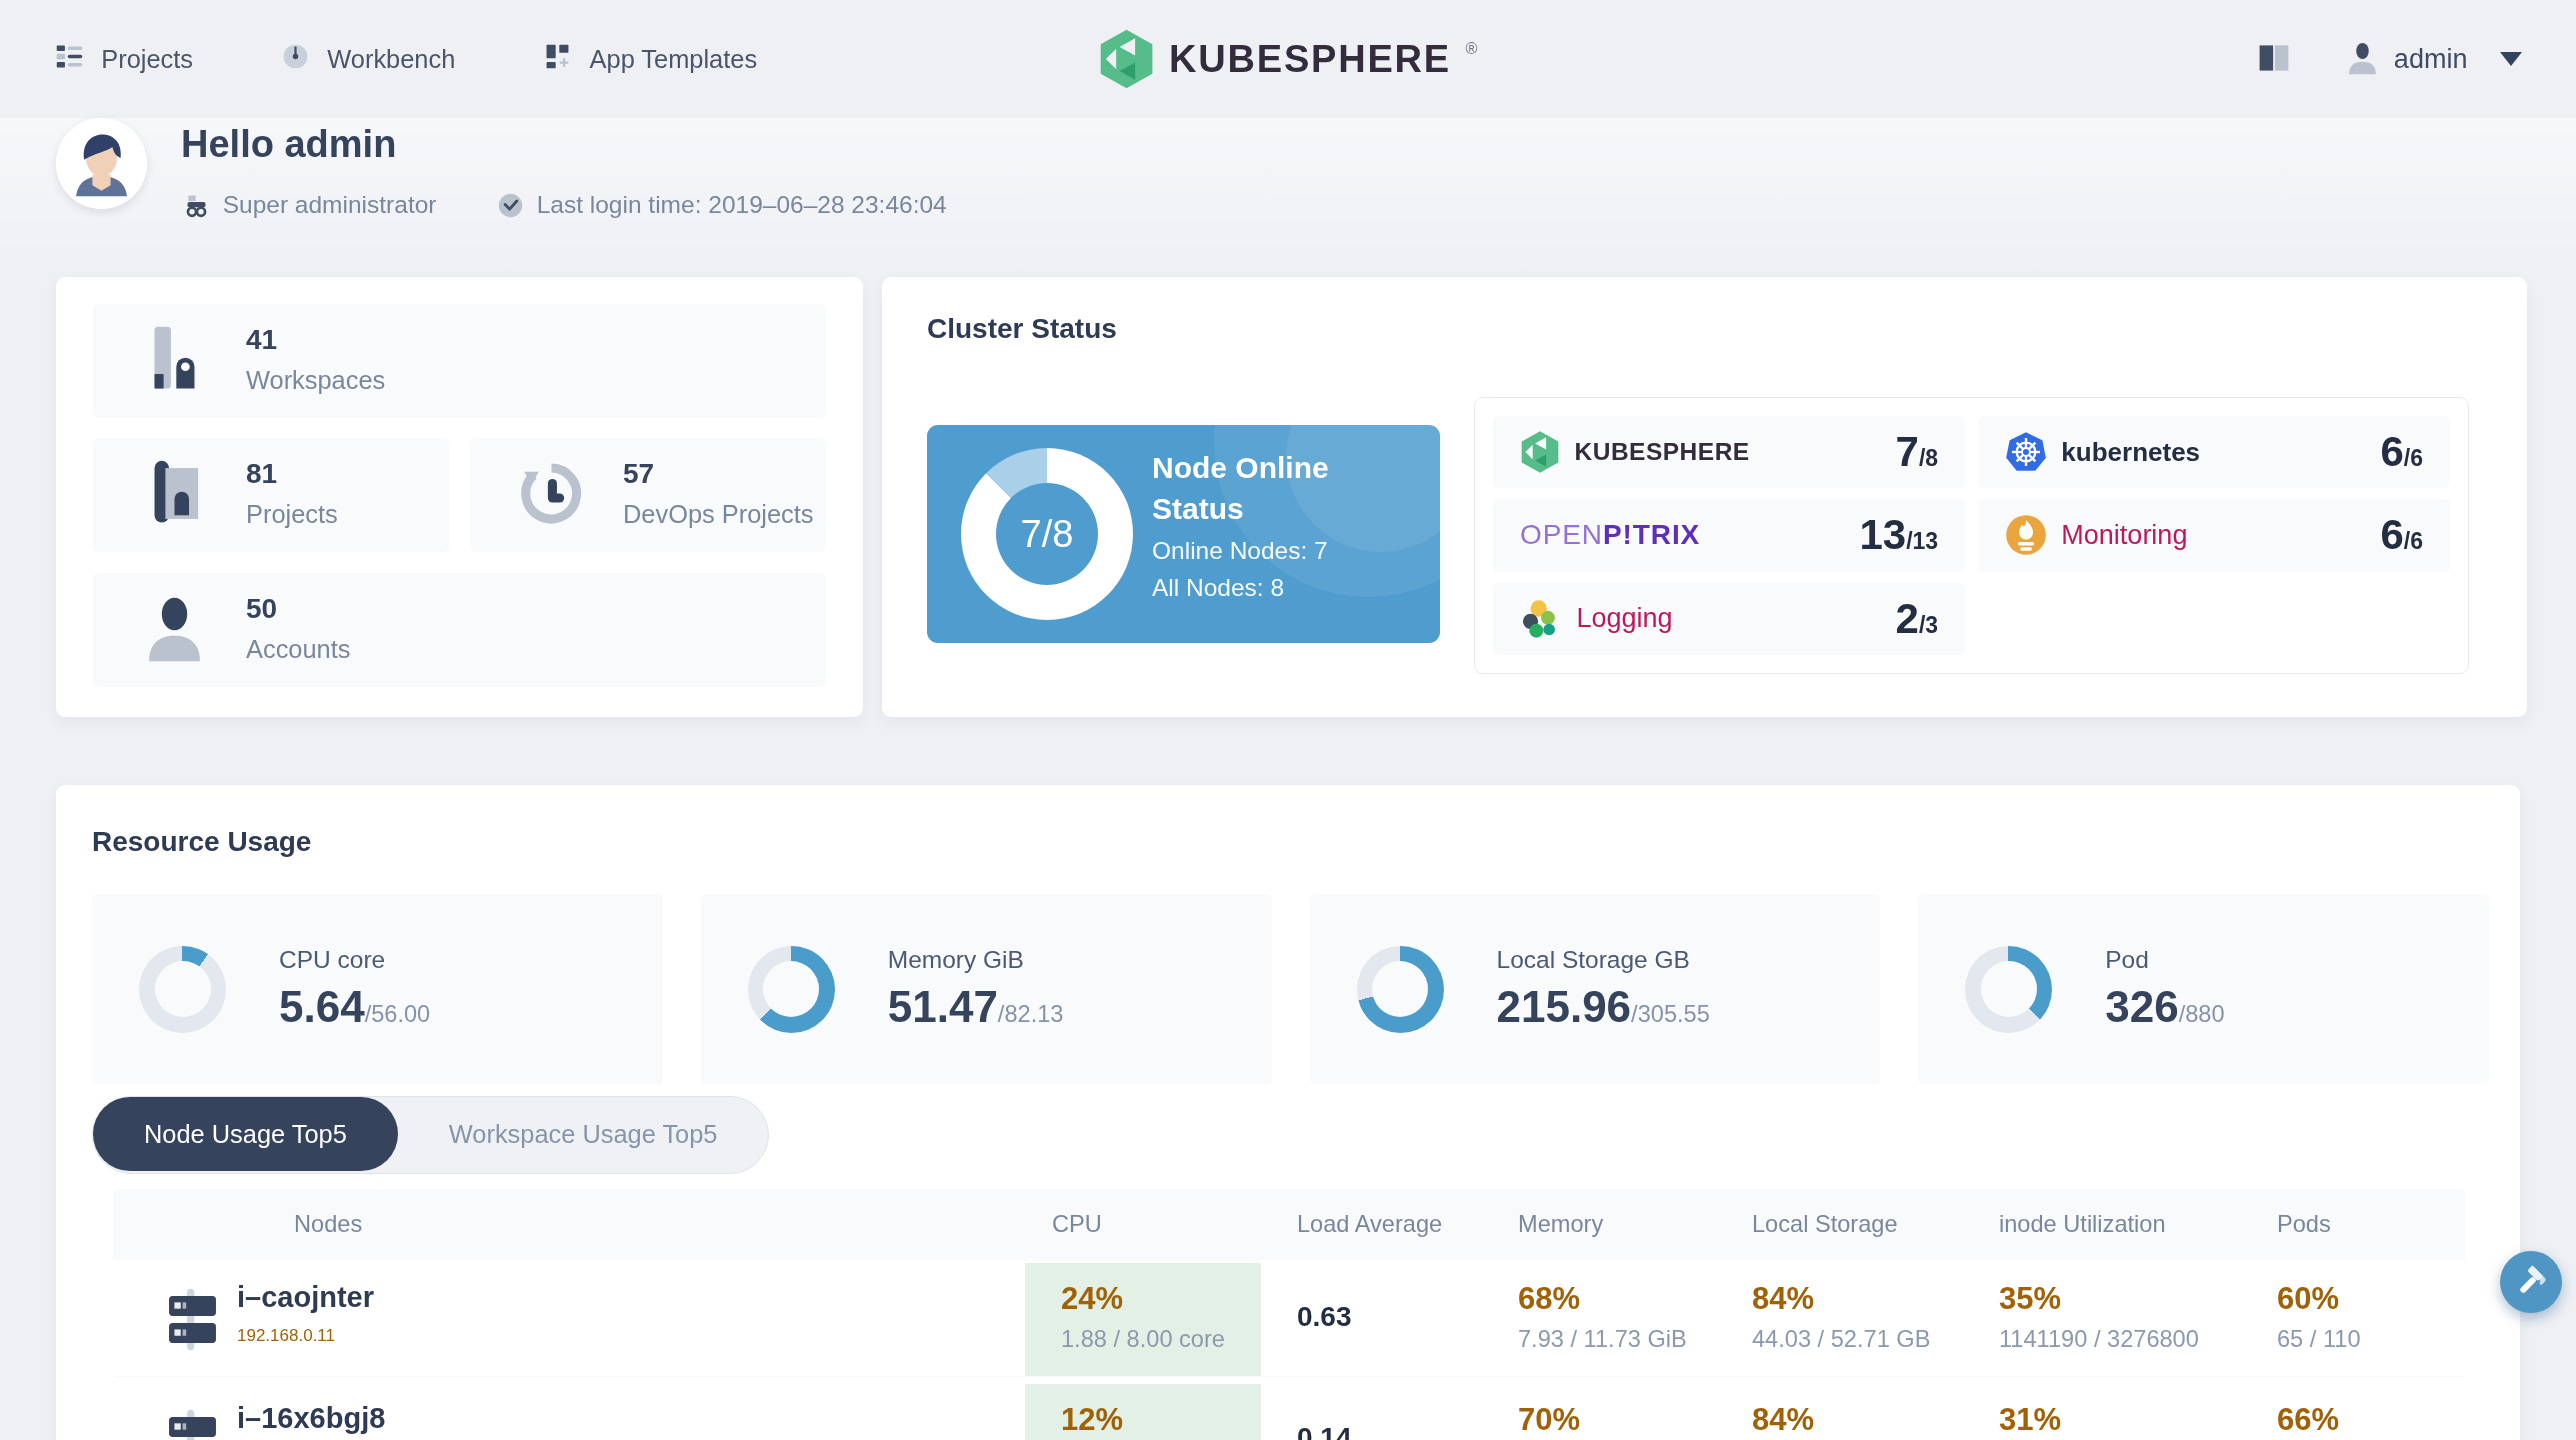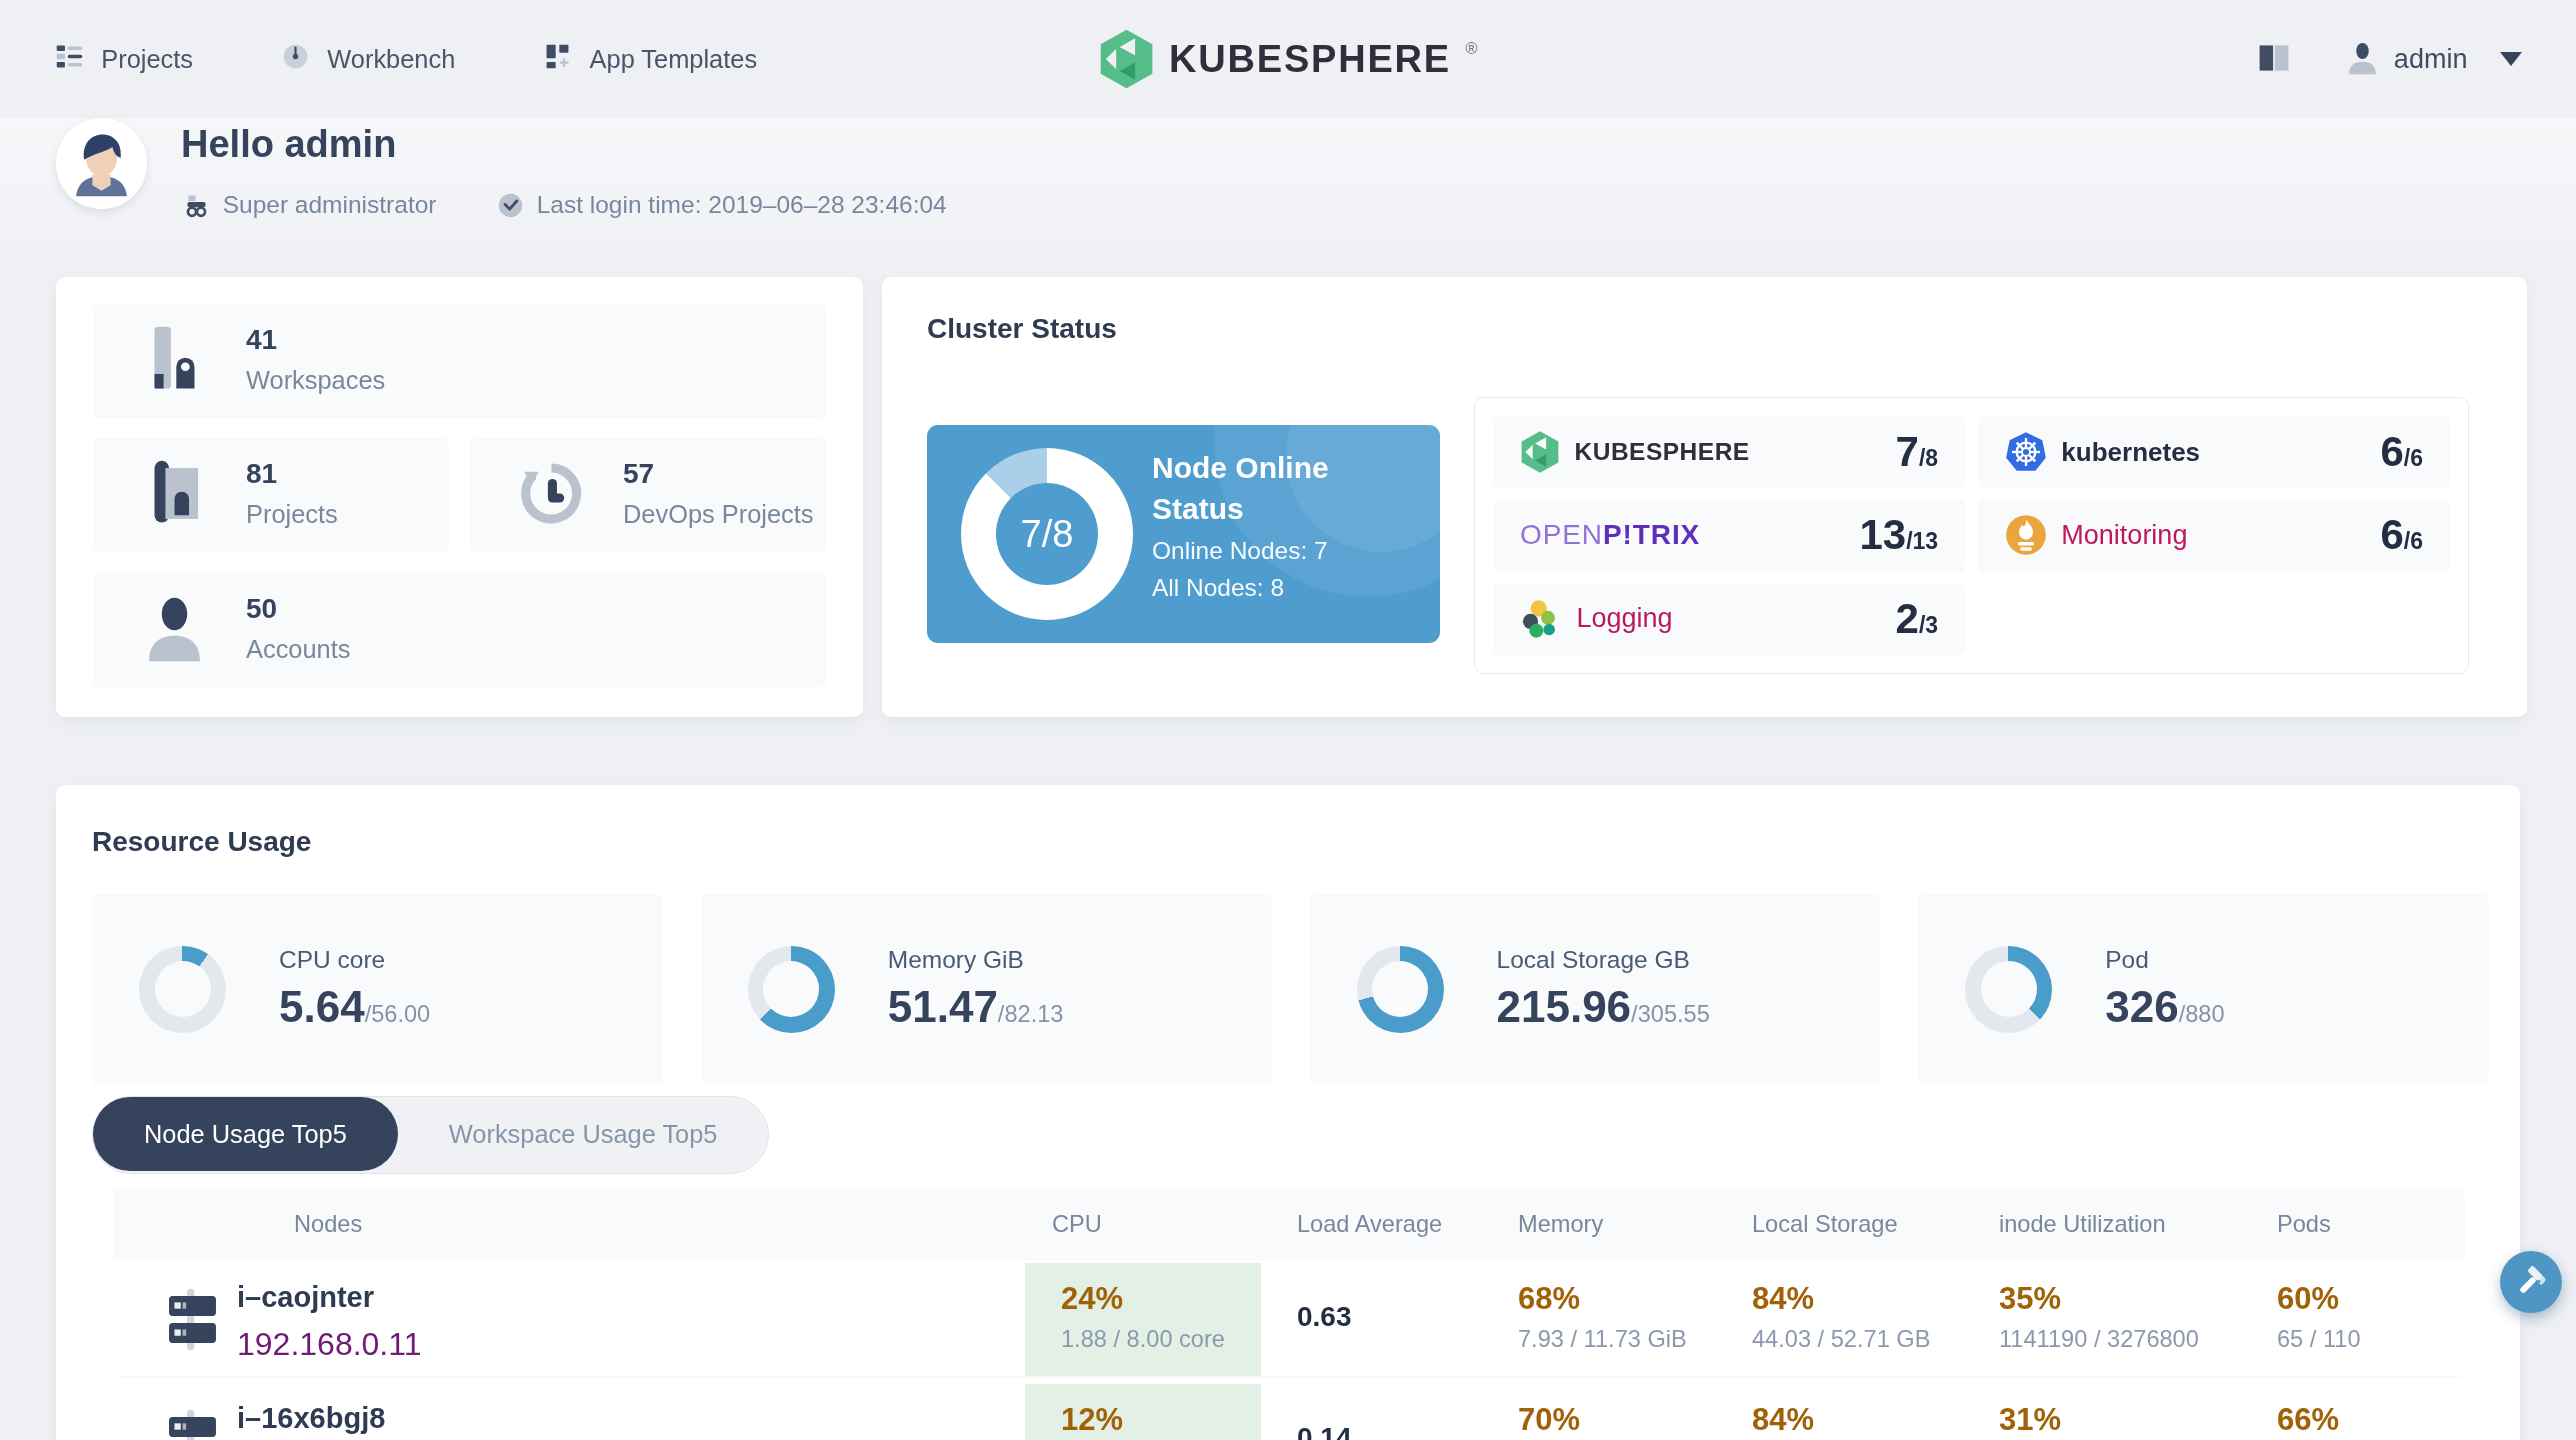--- a/index.html
+++ b/index.html
@@ -70,21 +70,21 @@
   .sort-text{font-size:27px;color:#2e3b52;margin-left:29px}
   .sort-caret{position:absolute;right:29px;width:0;height:0;border-left:12.7px solid transparent;border-right:12.7px solid transparent;border-top:15.4px solid #36435c}
   
   .thead{position:absolute;left:57px;top:404px;width:2352px;height:71px;background:#f9fafb;border-radius:5.4px 5.4px 0 0}
   .th{position:absolute;top:22px;font-size:23.6px;color:#79879c}
   .trow{position:absolute;left:57px;width:2352px;height:113px;background:#fff;border-radius:3.6px;box-shadow:0 0.9px 0 rgba(54,67,92,.04)}
   .cell-pct{position:absolute;top:18px;font-size:31px;font-weight:bold;color:#a16207}
   .cell-det{position:absolute;top:63px;font-size:23.6px;color:#8b99ad;white-space:nowrap}
   .cpu-cell{position:absolute;left:912px;top:0;width:236px;height:100%;background:#e2f0e5}
   .node-name{position:absolute;left:124px;top:18px;font-size:29px;font-weight:bold;color:#2e3b52}
-  .node-ip{position:absolute;left:124px;top:63px;font-size:32px;color:#701a75}
+  .node-ip{position:absolute;left:124px;top:63px;font-size:17px;color:#a16207}
   .load-val{position:absolute;left:1184px;top:38px;font-size:28px;font-weight:bold;color:#242e42}
   .node-icon{position:absolute;left:47px;top:23.6px}
   
   .fab{position:absolute;left:2500px;top:1251px;width:62px;height:62px;border-radius:50%;background:#5096c5;box-shadow:0 5.4px 12.7px rgba(31,84,124,.35);display:flex;align-items:center;justify-content:center;cursor:pointer}
 </style>
 </head>
 <body>
 
 <div class="nav">
   <div class="nav-left">

